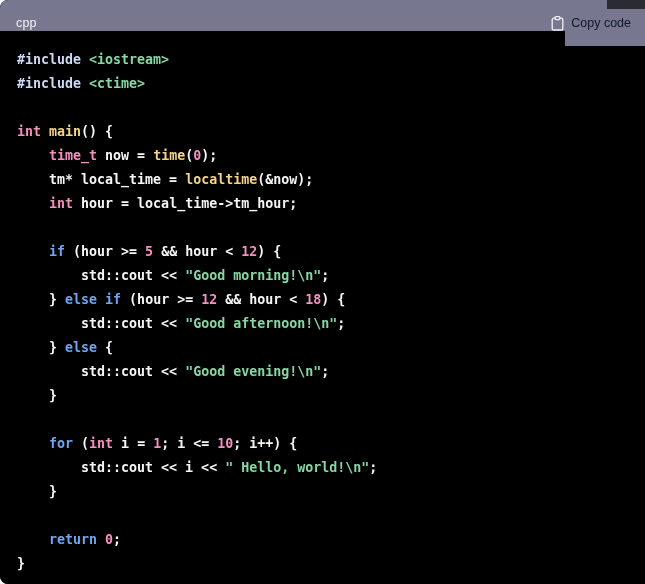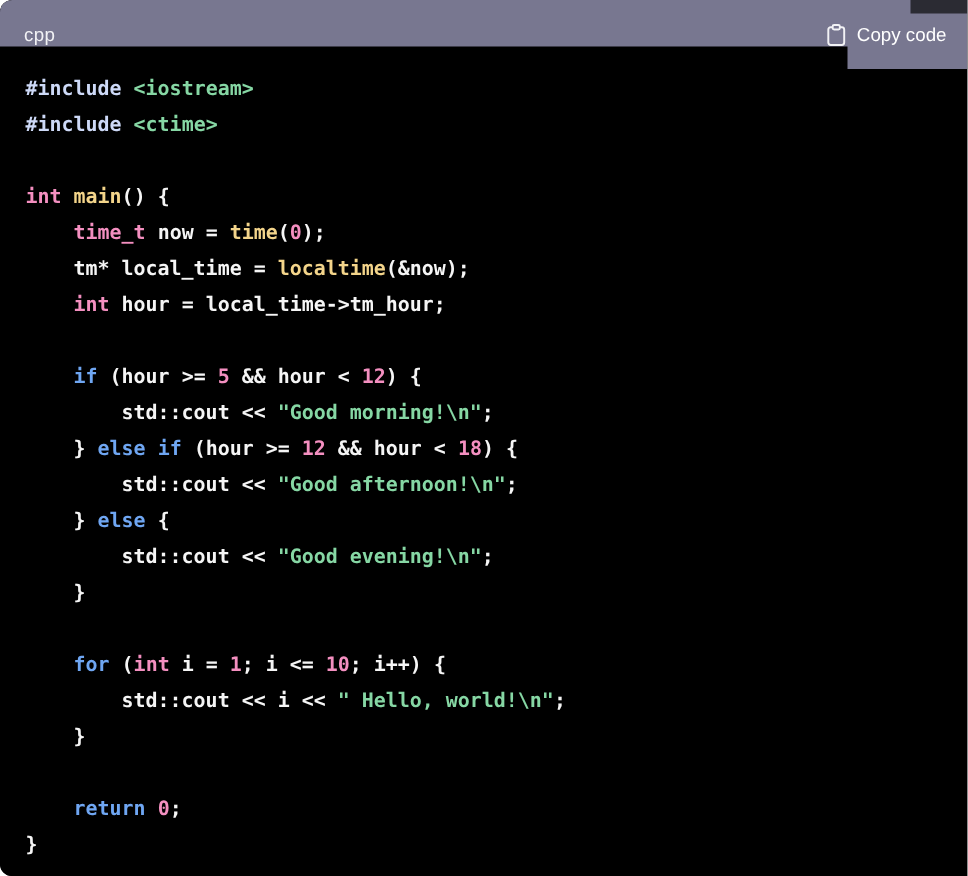--- a/index.html
+++ b/index.html
@@ -48,21 +48,21 @@
   #cb-header .copy-wrap {
     display: flex;
     align-items: center;
     gap: 7px;
     cursor: pointer;
     color: #f2f2f5;
     font-size: 12.5px;
     padding-right: 2px;
   }
   #cb-header .copy-label {
-    color: #ffffff;
+    color: #0f172a;
     font-size: 12.5px;
     font-family: "Liberation Sans", sans-serif;
     white-space: nowrap;
     text-align: center;
   }
   .clip-ico {
     display: block;
     width: 13px;
     height: 15px;
   }

